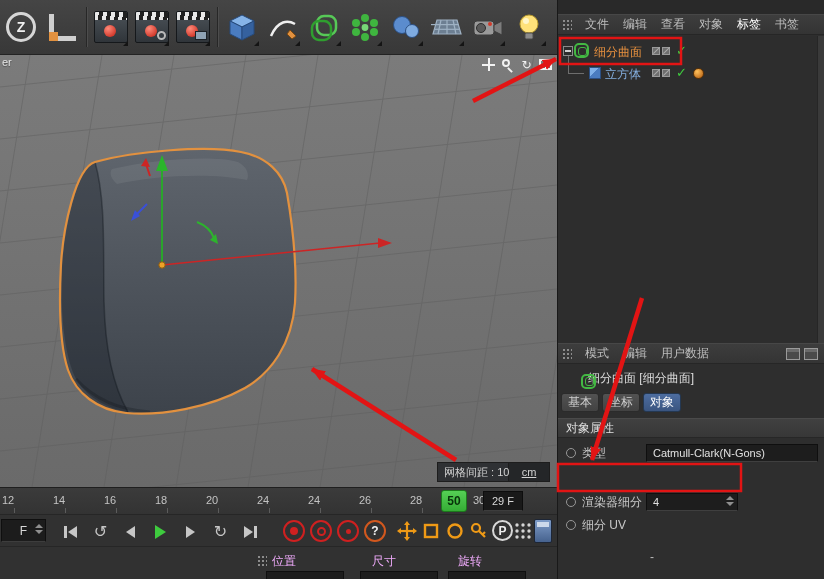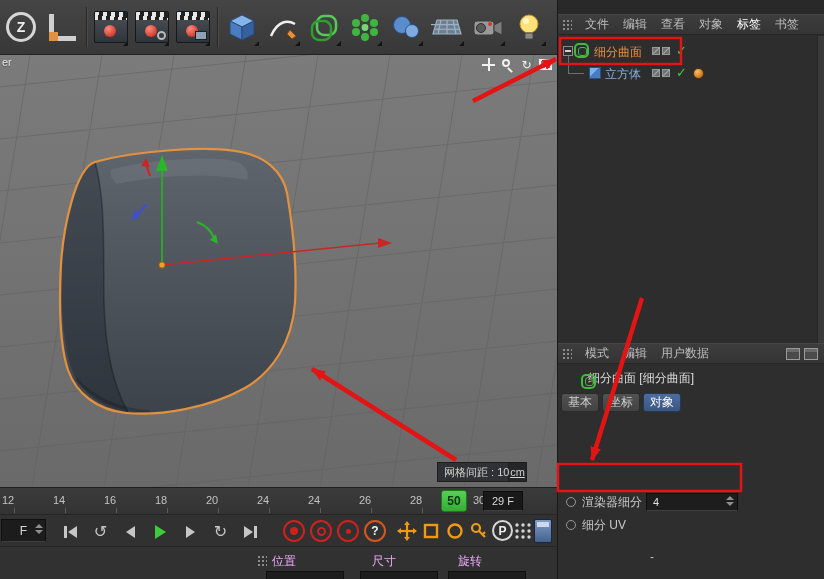--- a/index.html
+++ b/index.html
@@ -37,21 +37,21 @@
   .vpc .plus{position:relative;width:13px;height:13px;}
   .vpc .plus:before,.vpc .plus:after{content:"";position:absolute;background:#f2f2f2;}
   .vpc .plus:before{left:5.5px;top:0;width:2px;height:13px;}
   .vpc .plus:after{top:5.5px;left:0;height:2px;width:13px;}
   .vpc .mag{position:relative;width:13px;height:13px;}
   .vpc .mag:before{content:"";position:absolute;left:1px;top:1px;width:8px;height:8px;border:2px solid #f2f2f2;border-radius:50%;box-sizing:border-box;}
   .vpc .mag:after{content:"";position:absolute;right:1px;bottom:0px;width:6px;height:2px;background:#f2f2f2;transform:rotate(45deg);}
   .vpc .pane{width:13px;height:11px;border:2px solid #f2f2f2;box-sizing:border-box;background:linear-gradient(90deg,transparent 4px,#f2f2f2 4px,#f2f2f2 6px,transparent 6px);}
   .hud{left:437px;top:407px;height:20px;display:flex;font-size:11px;}
   .hud .t1{background:#2f3134;border:1px solid #1d1d1d;color:#d2d2d2;display:flex;align-items:center;padding:0 6px;width:72px;box-sizing:border-box;white-space:nowrap;}
-  .hud .t2{background:#242628;border:1px solid #1d1d1d;border-left:none;color:#d2d2d2;display:flex;align-items:center;justify-content:center;width:18px;box-sizing:border-box;text-decoration:underline;}
+  .hud .t2{background:#242628;border:1px solid #1d1d1d;border-left:none;color:#d2d2d2;display:flex;align-items:center;justify-content:center;width:41px;box-sizing:border-box;text-decoration:underline;}
 
   
   #right-panel{left:557px;top:0;width:267px;height:579px;background:#2e2e2e;border-left:1px solid #191919;box-sizing:border-box;}
   .menubar{position:absolute;left:0;width:100%;height:21px;background:linear-gradient(#3d3d3d,#343434);border-top:1px solid #474747;border-bottom:1px solid #262626;display:flex;align-items:center;box-sizing:border-box;}
   .grip{width:10px;height:11px;margin:0 6px 0 4px;background-image:radial-gradient(#8d8d8d 1px,transparent 1.3px);background-size:4px 4px;}
   .mitem{padding:0 7px;color:#bdbdbd;white-space:nowrap;cursor:default;}
   .mitem.hl{color:#ffffff;}
   .mini-ic{width:12px;height:10px;border:1px solid #9a9a9a;margin-left:4px;background:linear-gradient(#6a6a6a 3px,#4a4a4a 3px);}
   #om-top{left:0;top:0;width:100%;height:14px;background:#292929;}
   #om-menubar{top:14px;}
@@ -357,21 +357,29 @@
     <span class="icon-sds" style="position:relative;display:inline-block;width:15px;height:15px;"></span>
     <span class="am-title-text">细分曲面 [细分曲面]</span>
   </div>
 
   <div id="am-tabs" class="abs">
     <span class="atab">基本</span>
     <span class="atab">坐标</span>
     <span class="atab active">对象</span>
   </div>
 
-
+  <div id="am-section" class="abs">对象属性</div>
+
+  <div class="am-row" style="top:442px">
+    <span class="radio"></span>
+    <span class="am-label">类型</span>
+    <span class="field wide">
+      <span>Catmull-Clark(N-Gons)</span>
+    </span>
+  </div>
 
 
   <div class="am-row" style="top:491px">
     <span class="radio"></span>
     <span class="am-label">渲染器细分</span>
     <span class="field num">
       <span>4</span>
       <span class="spin">
           <i class="up"></i>
           <i class="dn"></i>

